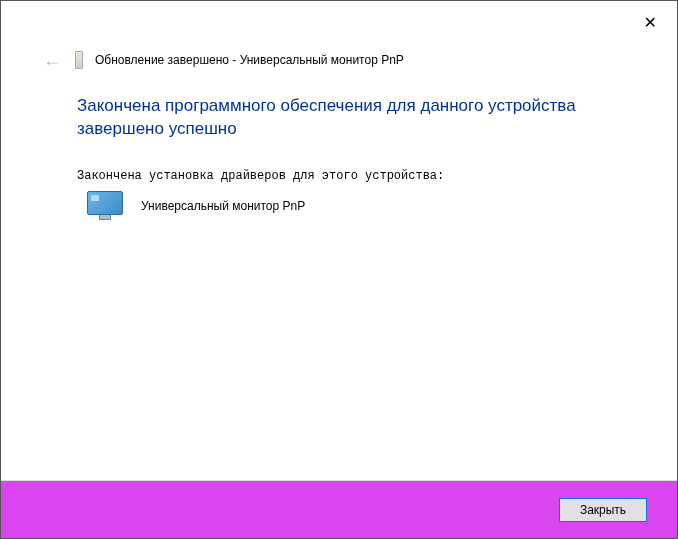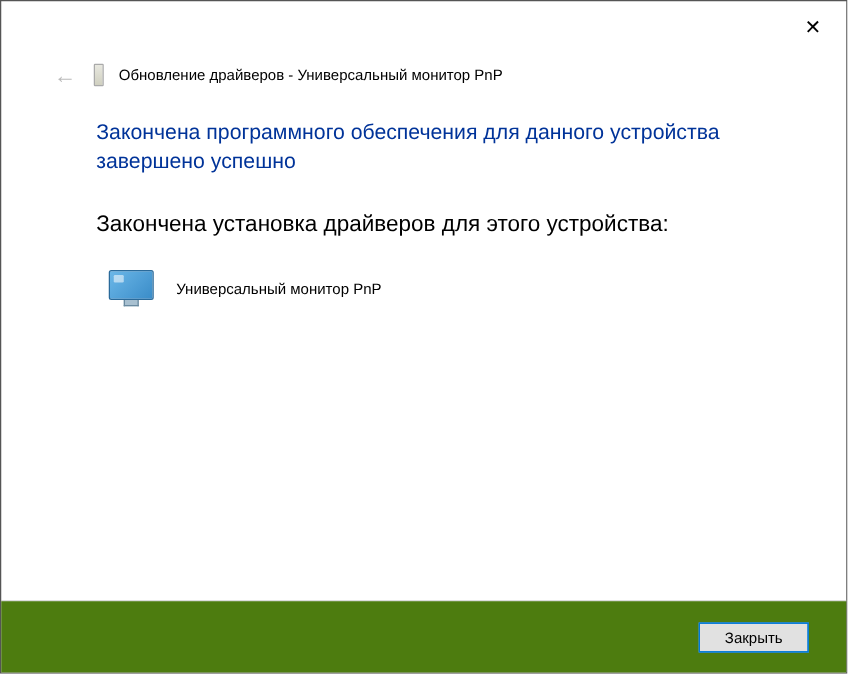--- a/index.html
+++ b/index.html
@@ -65,23 +65,24 @@
       padding: 16px 48px 0 76px;
     }
     .main-heading {
       color: #003399;
       font-size: 17px;
       font-weight: 400;
       line-height: 1.35;
       margin-bottom: 28px;
     }
     .subtext {
-      font-size: 18px;
+      font-size: 12px;
       color: #000;
-      margin-bottom: 26px;
+      margin-bottom: 8px;
+      font-family: Liberation Mono, monospace;
     }
     .device-row {
       display: flex;
       align-items: center;
       gap: 18px;
       padding-left: 10px;
     }
     .monitor-icon {
       width: 36px;
       height: 30px;
@@ -111,21 +112,21 @@
       border: 1px solid #6a8aa0;
       border-top: none;
       margin: 0 auto;
     }
     .device-label {
       font-size: 12px;
       color: #000;
     }
     .footer {
       height: 58px;
-      background: #4d7c0f;
+      background: #d946ef;
       border-top: 1px solid #dcdcdc;
       display: flex;
       align-items: center;
       justify-content: flex-end;
       padding-right: 30px;
     }
     .btn {
       min-width: 88px;
       height: 24px;
       font-size: 12px;
@@ -143,21 +144,21 @@
 
 <div class="dialog">
 
   <div class="titlebar">
     <span class="close-x">✕</span>
   </div>
 
   <div class="header-row">
     <span class="back-arrow">←</span>
     <span class="header-icon"></span>
-    <span class="header-title">Обновление драйверов - Универсальный монитор PnP</span>
+    <span class="header-title">Обновление завершено - Универсальный монитор PnP</span>
   </div>
 
   <div class="content">
     <div class="main-heading">Закончена программного обеспечения для данного устройства завершено успешно</div>
     <div class="subtext">Закончена установка драйверов для этого устройства:</div>
     <div class="device-row">
       <div class="monitor-icon">
         <div class="monitor-screen"></div>
         <div class="monitor-stand"></div>
       </div>

